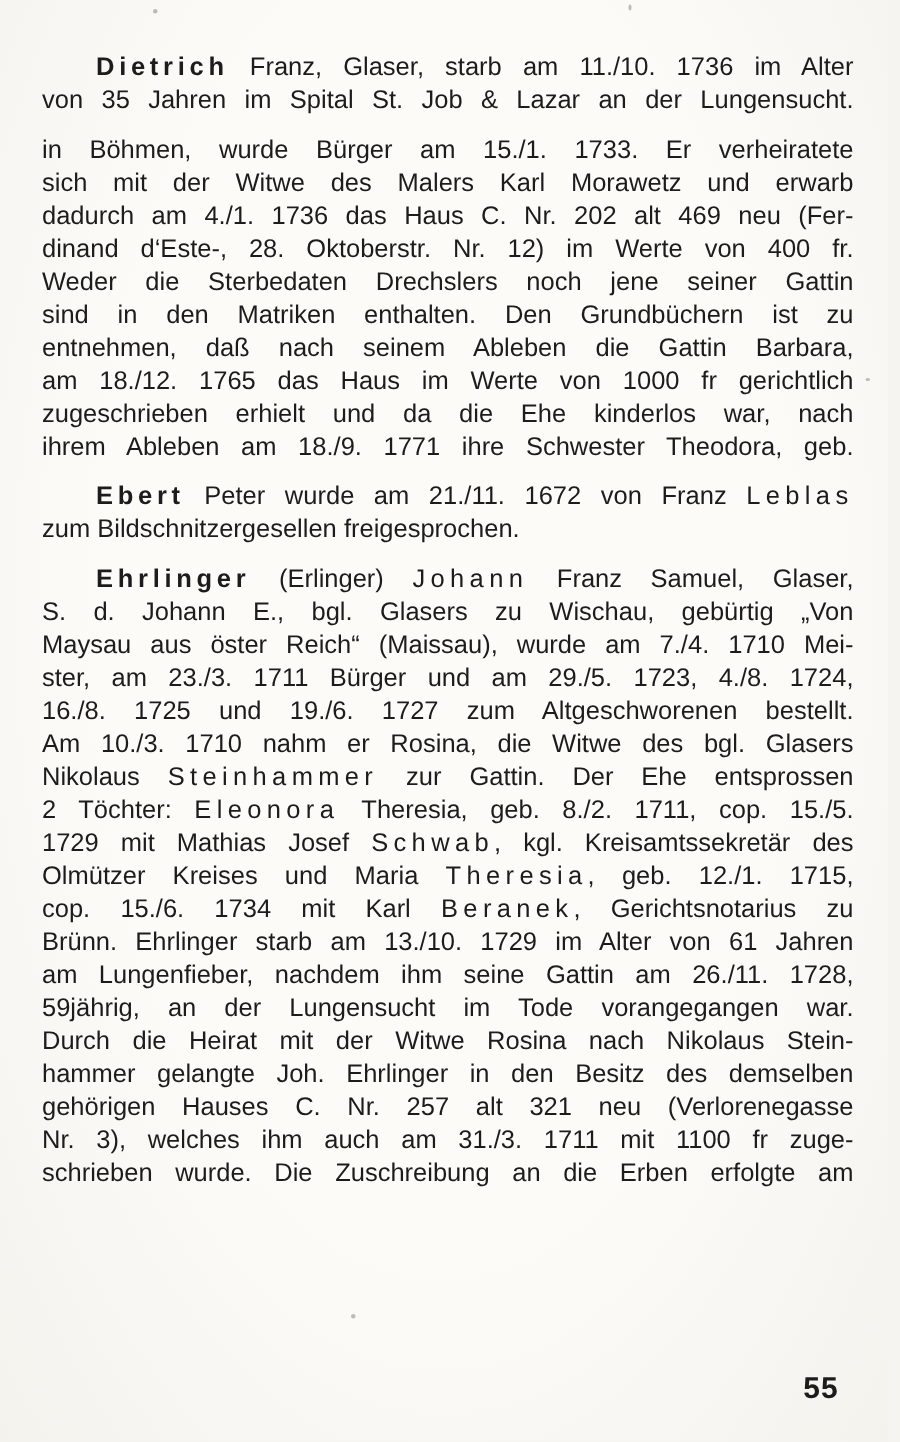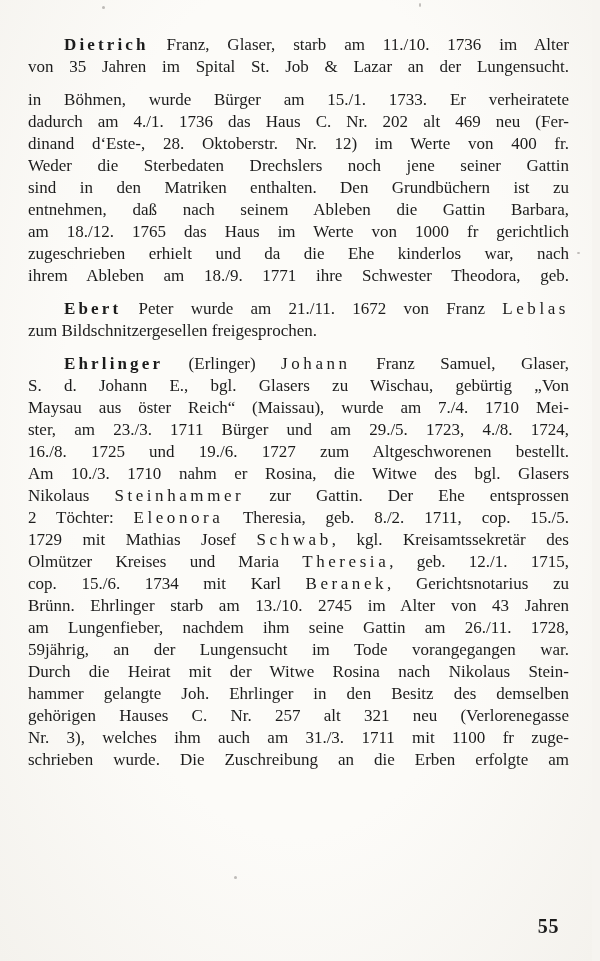--- a/index.html
+++ b/index.html
@@ -10,21 +10,21 @@
     width: 600px;
     height: 961px;
     overflow: hidden;
     background: #f6f4f0;
   }
   .page {
     position: relative;
     width: 592px;
     height: 961px;
     background: radial-gradient(ellipse at 50% 42%, #fcfbf8 55%, #f4f2ed 100%);
-    font-family: Liberation Serif, serif;
+    font-family: Liberation Sans, sans-serif;
     color: #1c1c1c;
     overflow: hidden;
   }
   .text-block {
     position: absolute;
     left: 28px;
     top: 34px;
     width: 541px;
   }
   .para {
@@ -81,20 +81,21 @@
 
   <div class="text-block" id="text-block">
       <div class="para">
         <div class="line first-line"><span class="headword">Dietrich</span><span class="plain"> Franz, Glaser, starb am 11./10. 1736 im Alter</span></div>
         <div class="line"><span class="plain">von 35 Jahren im Spital St. Job &amp; Lazar an der Lungensucht.</span></div>
       </div>
       <div class="para">
       </div>
       <div class="para">
         <div class="line"><span class="plain">in Böhmen, wurde Bürger am 15./1. 1733. Er verheiratete</span></div>
+        <div class="line"><span class="plain">sich mit der Witwe des Malers Karl Morawetz und erwarb</span></div>
         <div class="line"><span class="plain">dadurch am 4./1. 1736 das Haus C. Nr. 202 alt 469 neu (Fer-</span></div>
         <div class="line"><span class="plain">dinand d‘Este-, 28. Oktoberstr. Nr. 12) im Werte von 400 fr.</span></div>
         <div class="line"><span class="plain">Weder die Sterbedaten Drechslers noch jene seiner Gattin</span></div>
         <div class="line"><span class="plain">sind in den Matriken enthalten. Den Grundbüchern ist zu</span></div>
         <div class="line"><span class="plain">entnehmen, daß nach seinem Ableben die Gattin Barbara,</span></div>
         <div class="line"><span class="plain">am 18./12. 1765 das Haus im Werte von 1000 fr gerichtlich</span></div>
         <div class="line"><span class="plain">zugeschrieben erhielt und da die Ehe kinderlos war, nach</span></div>
         <div class="line"><span class="plain">ihrem Ableben am 18./9. 1771 ihre Schwester Theodora, geb.</span></div>
       </div>
       <div class="para">
@@ -106,21 +107,21 @@
         <div class="line"><span class="plain">S. d. Johann E., bgl. Glasers zu Wischau, gebürtig „Von</span></div>
         <div class="line"><span class="plain">Maysau aus öster Reich“ (Maissau), wurde am 7./4. 1710 Mei-</span></div>
         <div class="line"><span class="plain">ster, am 23./3. 1711 Bürger und am 29./5. 1723, 4./8. 1724,</span></div>
         <div class="line"><span class="plain">16./8. 1725 und 19./6. 1727 zum Altgeschworenen bestellt.</span></div>
         <div class="line"><span class="plain">Am 10./3. 1710 nahm er Rosina, die Witwe des bgl. Glasers</span></div>
         <div class="line"><span class="plain">Nikolaus </span><span class="spaced">Steinhammer</span><span class="plain"> zur Gattin. Der Ehe entsprossen</span></div>
         <div class="line"><span class="plain">2 Töchter: </span><span class="spaced">Eleonora</span><span class="plain"> Theresia, geb. 8./2. 1711, cop. 15./5.</span></div>
         <div class="line"><span class="plain">1729 mit Mathias Josef </span><span class="spaced">Schwab</span><span class="plain">, kgl. Kreisamtssekretär des</span></div>
         <div class="line"><span class="plain">Olmützer Kreises und Maria </span><span class="spaced">Theresia</span><span class="plain">, geb. 12./1. 1715,</span></div>
         <div class="line"><span class="plain">cop. 15./6. 1734 mit Karl </span><span class="spaced">Beranek</span><span class="plain">, Gerichtsnotarius zu</span></div>
-        <div class="line"><span class="plain">Brünn. Ehrlinger starb am 13./10. 2745 im Alter von 43 Jahren</span></div>
+        <div class="line"><span class="plain">Brünn. Ehrlinger starb am 13./10. 1729 im Alter von 61 Jahren</span></div>
         <div class="line"><span class="plain">am Lungenfieber, nachdem ihm seine Gattin am 26./11. 1728,</span></div>
         <div class="line"><span class="plain">59jährig, an der Lungensucht im Tode vorangegangen war.</span></div>
         <div class="line"><span class="plain">Durch die Heirat mit der Witwe Rosina nach Nikolaus Stein-</span></div>
         <div class="line"><span class="plain">hammer gelangte Joh. Ehrlinger in den Besitz des demselben</span></div>
         <div class="line"><span class="plain">gehörigen Hauses C. Nr. 257 alt 321 neu (Verlorenegasse</span></div>
         <div class="line"><span class="plain">Nr. 3), welches ihm auch am 31./3. 1711 mit 1100 fr zuge-</span></div>
         <div class="line"><span class="plain">schrieben wurde. Die Zuschreibung an die Erben erfolgte am</span></div>
       </div>
     </div>
 

